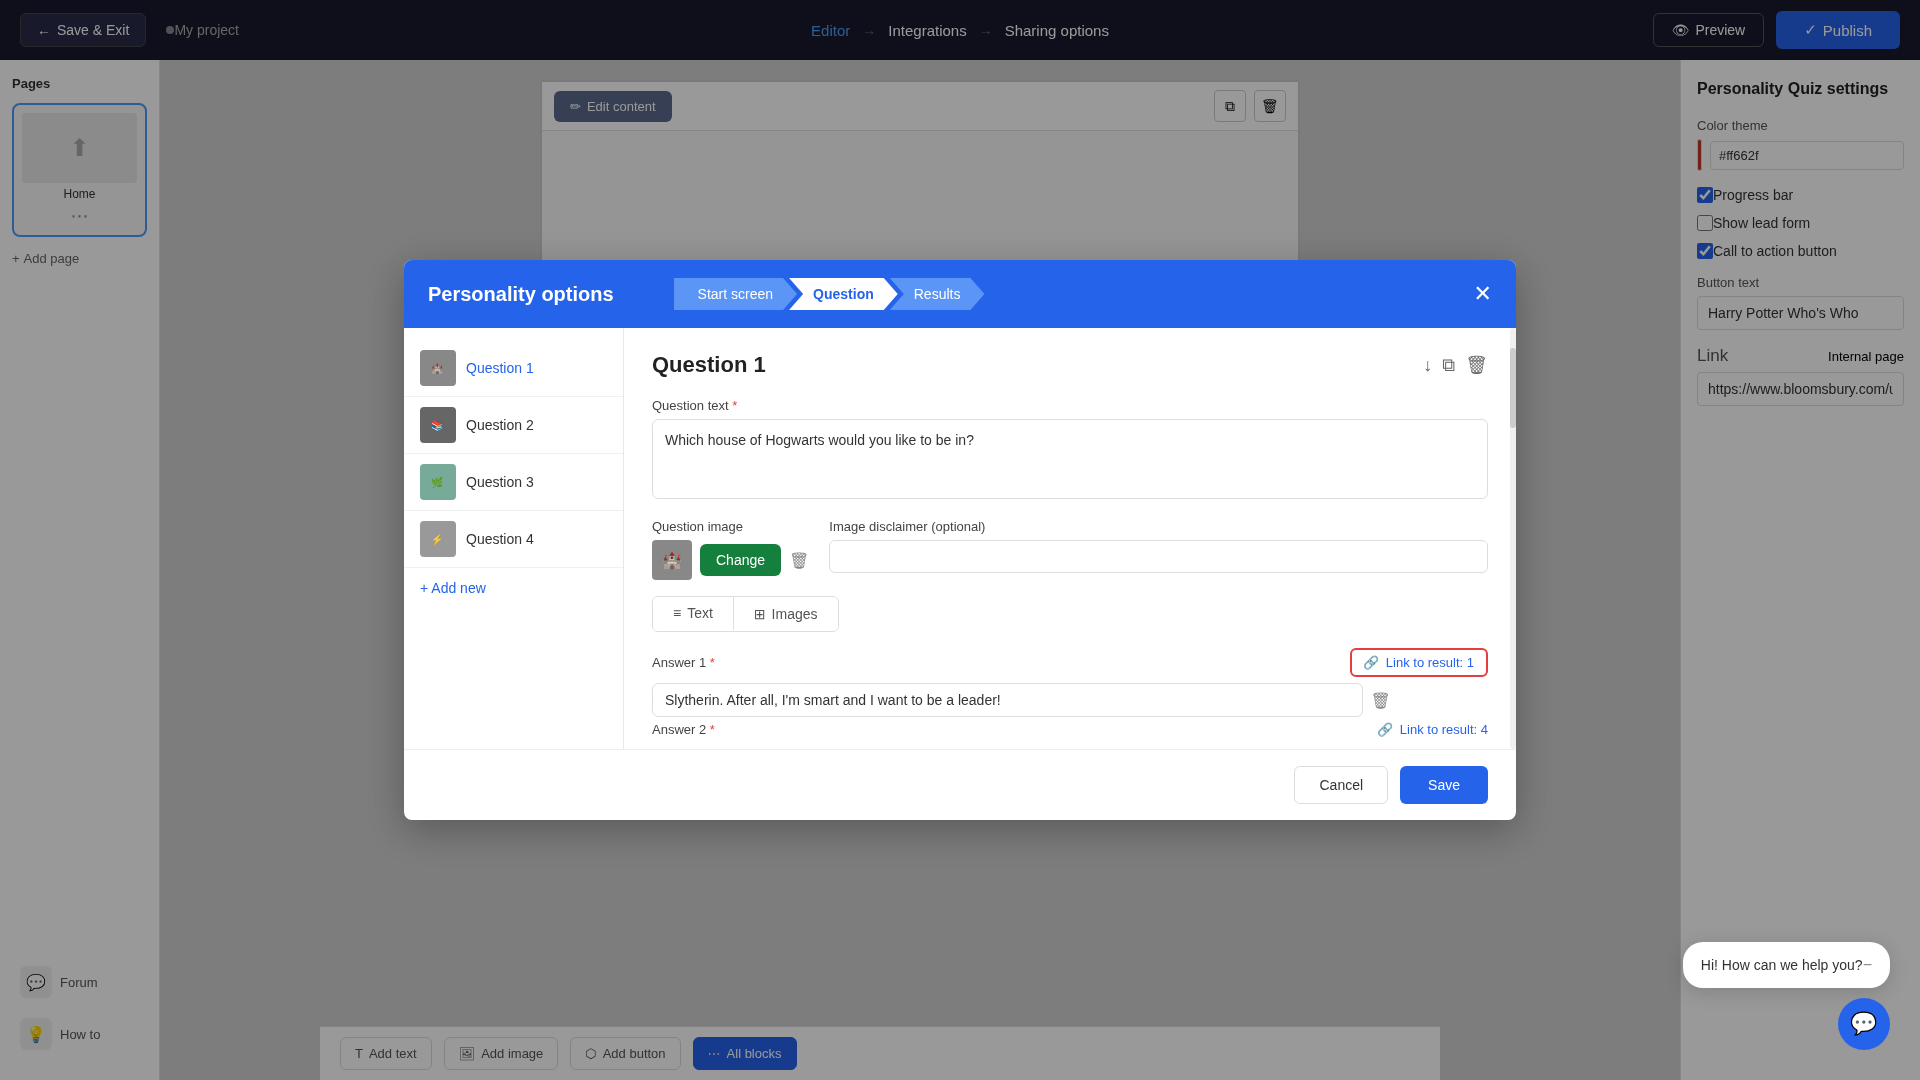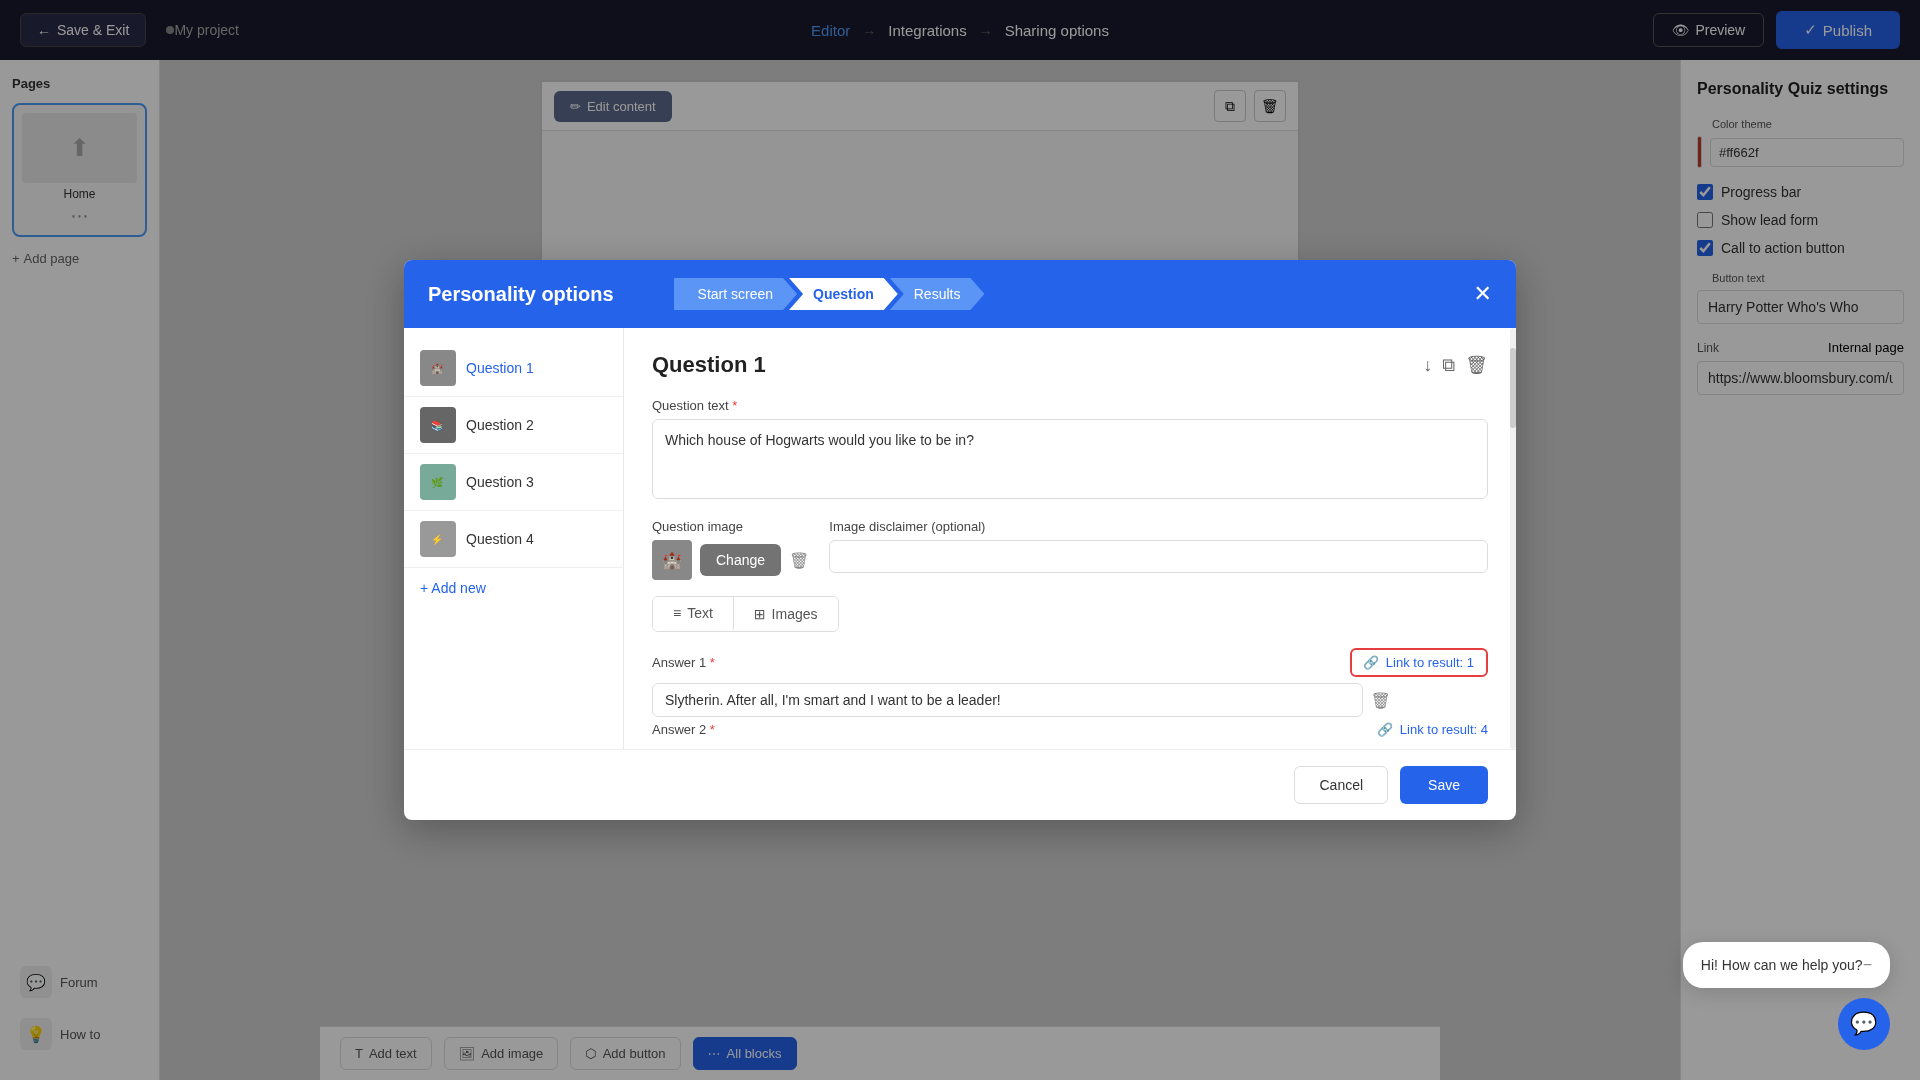--- a/index.html
+++ b/index.html
@@ -91,35 +91,35 @@
       cursor: pointer; font-size: 13px; display: flex; align-items: center; gap: 6px; color: #555;
     }
 
     
     .settings-panel {
       width: 240px; background: #fff; border-left: 1px solid #e0e0e0;
       padding: 20px 16px; flex-shrink: 0; overflow-y: auto;
     }
     .settings-title { font-size: 16px; font-weight: 600; color: #222; margin-bottom: 20px; }
     .settings-section { margin-bottom: 16px; }
-    .settings-label { font-size: 11px; color: #555; margin-bottom: 6px; margin-left: 15px; }
+    .settings-label { font-size: 13px; color: #555; margin-bottom: 6px; }
     .color-row { display: flex; align-items: center; gap: 8px; }
     .color-swatch { width: 32px; height: 32px; border-radius: 4px; border: 1px solid #ddd; cursor: pointer; background: #c0392b; }
     .color-input {
       flex: 1; border: 1px solid #ddd; border-radius: 4px; padding: 6px 8px; font-size: 13px; color: #333;
     }
-    .checkbox-row { display: flex; align-items: flex-start; gap: 8px; margin-bottom: 12px; }
+    .checkbox-row { display: flex; align-items: flex-start; margin-bottom: 12px; }
     .checkbox-row input[type=checkbox] { width: 16px; height: 16px; accent-color: #2563eb; }
     .checkbox-label { font-size: 14px; color: #333; }
     .settings-input {
       width: 100%; border: 1px solid #ddd; border-radius: 4px; padding: 8px 10px; font-size: 14px; color: #333;
     }
     .link-row { display: flex; justify-content: space-between; align-items: center; margin-bottom: 6px; }
     .link-type { color: #000000; font-size: 13px; cursor: pointer; }
-    .link-label { font-size: 12px; color: #555; }
+    .link-label { font-size: 17px; color: #555; }
 
     
     .modal-overlay {
       position: fixed; top: 0; left: 0; width: 1920px; height: 1080px;
       background: rgba(0,0,0,0.4); z-index: 200; display: flex; align-items: center; justify-content: center;
     }
     .modal {
       background: #fff; border-radius: 8px; width: 1112px; max-height: 560px;
       display: flex; flex-direction: column; overflow: hidden; box-shadow: 0 10px 40px rgba(0,0,0,0.3);
     }
@@ -160,21 +160,21 @@
     .required-star { color: #e53e3e; }
     .question-textarea {
       width: 100%; border: 1px solid #ddd; border-radius: 6px; padding: 12px; font-size: 14px;
       color: #333; resize: none; height: 80px; font-family: inherit;
     }
     .image-section { display: flex; gap: 20px; margin-bottom: 16px; margin-top: 12px; }
     .image-col { display: flex; flex-direction: column; gap: 6px; }
     .image-col-label { font-size: 13px; color: #444; }
     .image-upload-row { display: flex; align-items: center; gap: 8px; }
     .img-thumb { width: 40px; height: 40px; border-radius: 4px; background: #888; display: flex; align-items: center; justify-content: center; }
-    .btn-change { background: #737373; color: #fff; border: none; border-radius: 6px; padding: 8px 16px; cursor: pointer; font-size: 14px; }
+    .btn-change { background: #15803d; color: #fff; border: none; border-radius: 6px; padding: 8px 16px; cursor: pointer; font-size: 14px; }
     .btn-icon { background: none; border: none; cursor: pointer; font-size: 16px; color: #888; }
     .disclaimer-input { border: 1px solid #ddd; border-radius: 6px; padding: 8px 10px; font-size: 13px; width: 300px; color: #aaa; }
     .answer-tabs { display: flex; gap: 0; border: 1px solid #ddd; border-radius: 6px; overflow: hidden; margin-bottom: 16px; width: fit-content; }
     .answer-tab { padding: 8px 20px; background: #fff; border: none; cursor: pointer; font-size: 14px; color: #555; display: flex; align-items: center; gap: 6px; }
     .answer-tab.active { background: #fff; border-bottom: 2px solid transparent; }
     .answer-tab:first-child { border-right: 1px solid #ddd; }
     .answer-section { }
     .answer-header { display: flex; align-items: center; justify-content: space-between; margin-bottom: 6px; }
     .answer-label { font-size: 13px; color: #444; }
     .link-result-btn {

